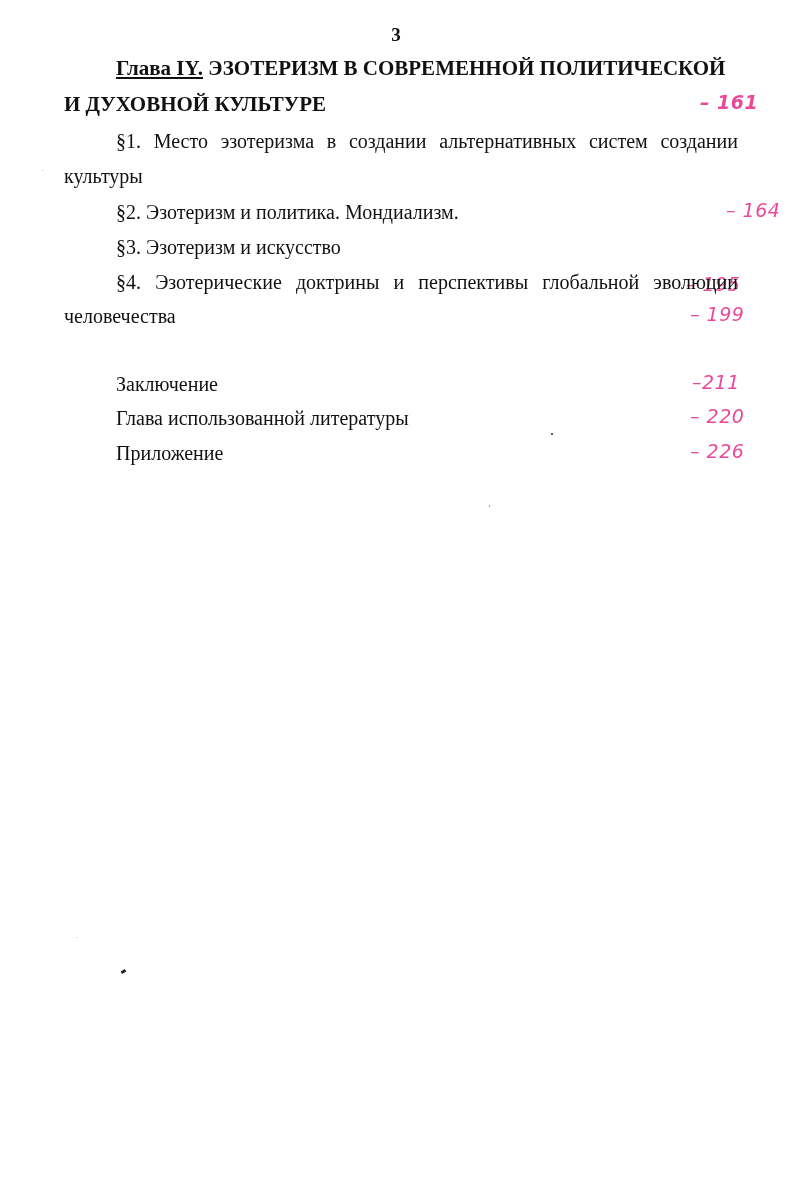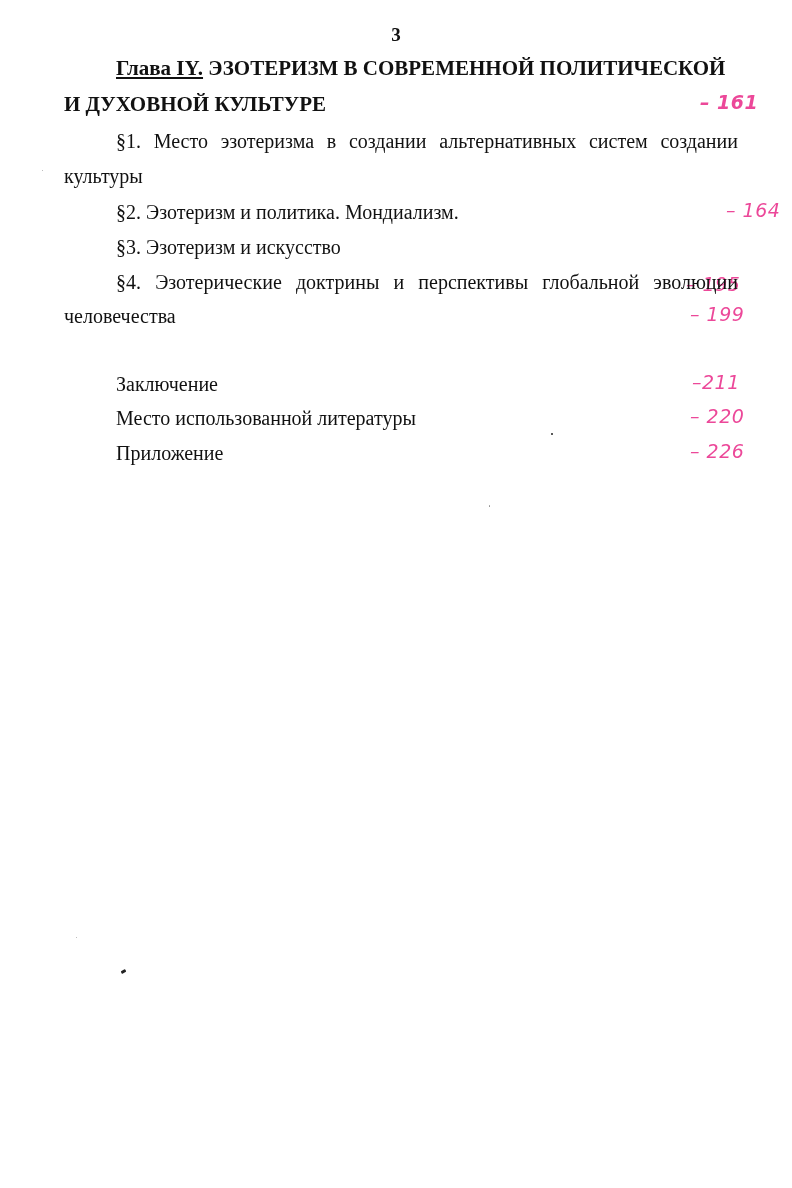--- a/index.html
+++ b/index.html
@@ -118,21 +118,21 @@
 <div class="line" style="top:304px;">
   <span class="text" style="left:64px;">человечества</span>
   <span class="pg" style="left:690px; top:-2px;">– 199</span>
 </div>
 
 <div class="line" style="top:372px;">
   <span class="text" style="left:116px;">Заключение</span>
   <span class="pg" style="left:692px; top:-2px;">–211</span>
 </div>
 <div class="line" style="top:406px;">
-  <span class="text" style="left:116px;">Место использованной литературы</span>
+  <span class="text" style="left:116px;">Глава использованной литературы</span>
   <span class="pg" style="left:690px; top:-2px;">– 220</span>
 </div>
 <div class="line" style="top:441px;">
   <span class="text" style="left:116px;">Приложение</span>
   <span class="pg" style="left:690px; top:-2px;">– 226</span>
 </div>
 
 <div class="speck" style="left:551px; top:433px; width:2px; height:2px;"></div>
 <div class="speck" style="left:489px; top:505px; width:1px; height:2px; opacity:0.5;"></div>
 <div class="speck" style="left:121px; top:970px; width:5px; height:3px; transform:rotate(-30deg);"></div>

